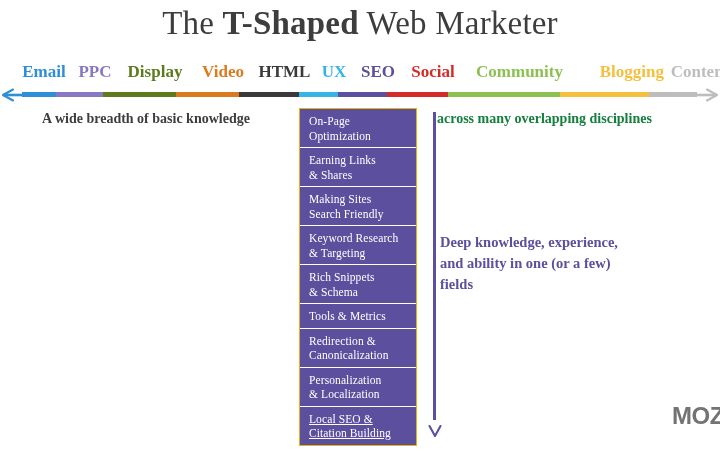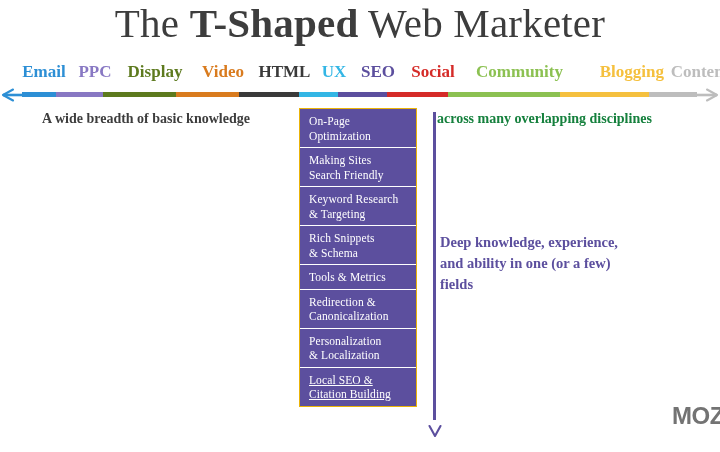--- a/index.html
+++ b/index.html
@@ -17,21 +17,21 @@
   }
 
   
   .title {
     position: absolute;
     top: 2px;
     left: 0;
     width: 720px;
     text-align: center;
     font-family: "Liberation Serif", serif;
-    font-size: 41px;
+    font-size: 33px;
     line-height: 42px;
     color: #3d3d3d;
     letter-spacing: 0.2px;
     white-space: nowrap;
   }
   .title .t-light { font-weight: 400; }
   .title .t-bold  { font-weight: 700; }
 
   
   .labels {
@@ -221,20 +221,24 @@
 
 <div class="cap-left">A wide breadth of basic knowledge</div>
 <div class="cap-right">across many overlapping disciplines</div>
 
 <div class="stem">
     <div class="stem-item">
       <span class="l2">On-Page</span>
       <span class="l2">Optimization</span>
     </div>
     <div class="stem-item">
+      <span class="l2">Earning Links</span>
+      <span class="l2">&amp; Shares</span>
+    </div>
+    <div class="stem-item">
       <span class="l2">Making Sites</span>
       <span class="l2">Search Friendly</span>
     </div>
     <div class="stem-item">
       <span class="l2">Keyword Research</span>
       <span class="l2">&amp; Targeting</span>
     </div>
     <div class="stem-item">
       <span class="l2">Rich Snippets</span>
       <span class="l2">&amp; Schema</span>

